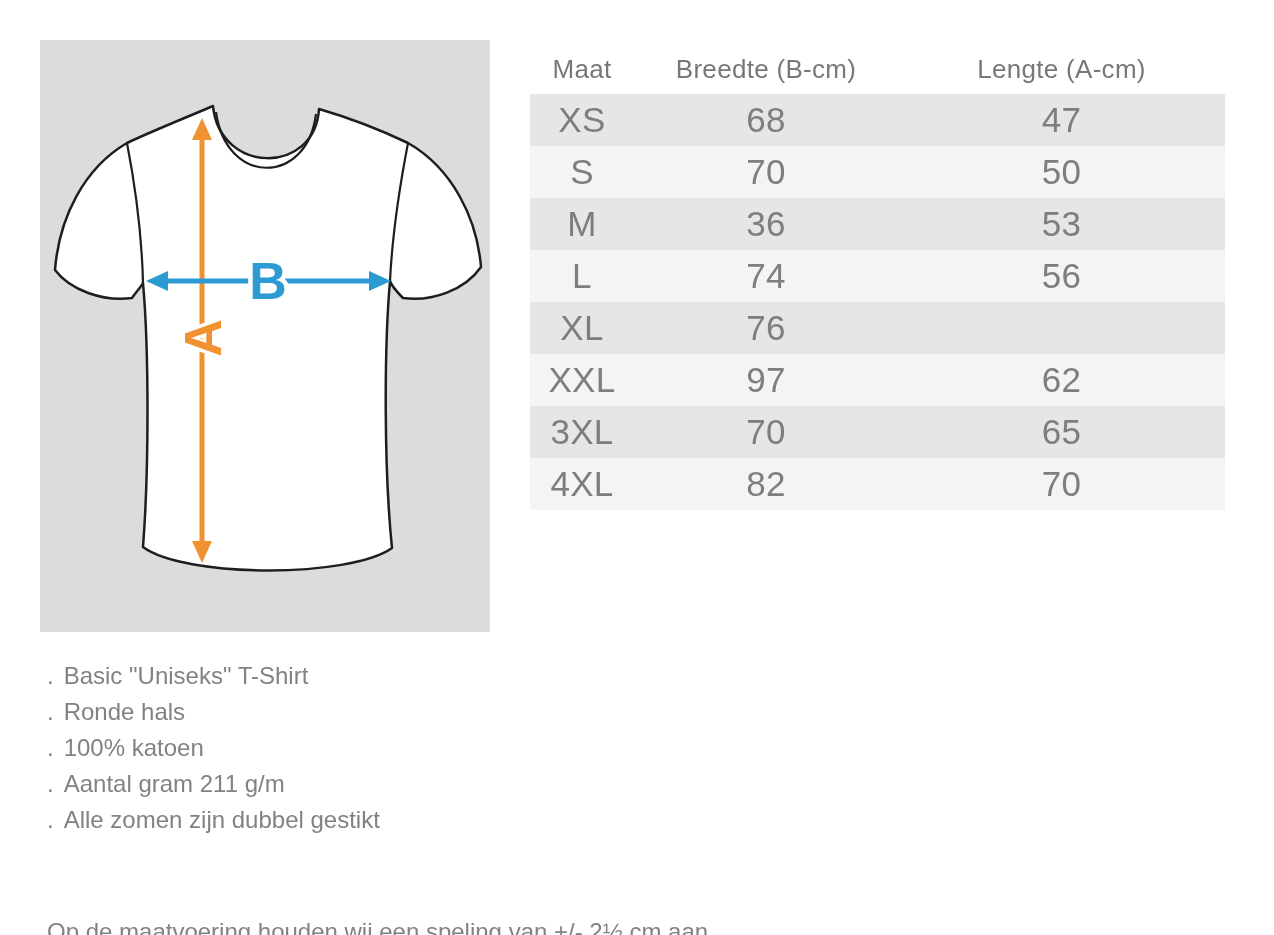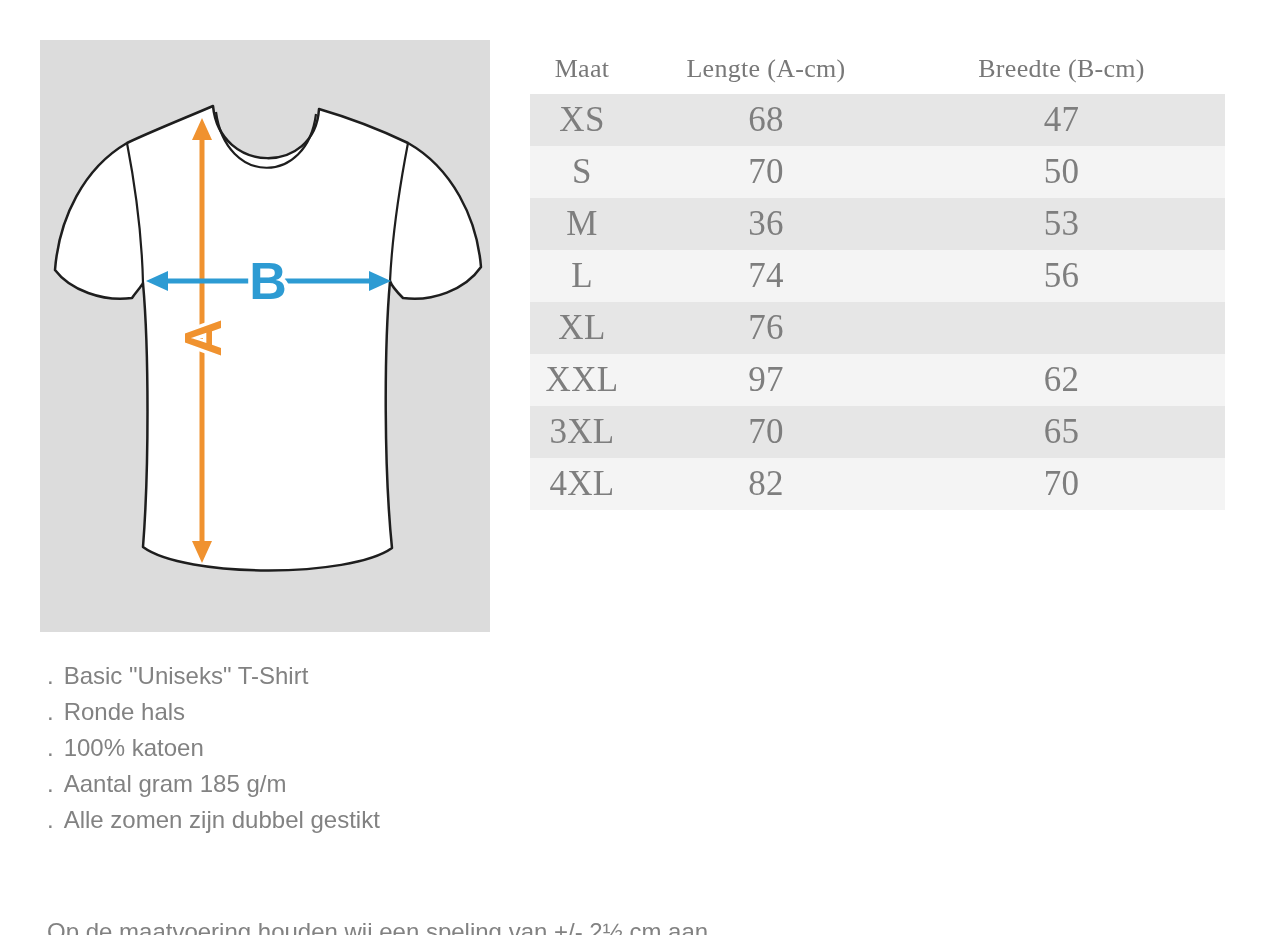--- a/index.html
+++ b/index.html
@@ -26,21 +26,20 @@
   .size-table {
     position: absolute;
     left: 530px; top: 44px;
     width: 695px;
   }
   .trow {
     display: grid;
     grid-template-columns: 104px 264px 327px;
     align-items: center;
     height: 52px;
-    font-family: Liberation Serif, serif;
   }
   .trow.thead { height: 50px; background: #ffffff; }
   .trow.dark  { background: #e6e6e6; }
   .trow.light { background: #f4f4f4; }
   .c { text-align: center; color: #7e7e7e; font-size: 35px; font-weight: 300; letter-spacing: 0.3px; }
   .thead .c { color: #787878; font-size: 26px; }
 
   
   .details {
     position: absolute;
@@ -104,22 +103,22 @@
         <polygon points="106,241 128,231 128,251" fill="#2d9bd3"></polygon>
         <polygon points="351,241 329,231 329,251" fill="#2d9bd3"></polygon>
         <text class="measure-label" x="228" y="259" text-anchor="middle" fill="#2d9bd3" stroke="#ffffff" stroke-width="9" paint-order="stroke" stroke-linejoin="round">B</text>
       </g>
     </svg>
   </div>
 
   <div class="size-table">
     <div class="trow thead">
       <div class="c">Maat</div>
+      <div class="c">Breedte (B-cm)</div>
       <div class="c">Lengte (A-cm)</div>
-      <div class="c">Breedte (B-cm)</div>
     </div>
     <div class="trow dark">
       <div class="c">XS</div>
       <div class="c">68</div>
       <div class="c">47</div>
     </div>
     <div class="trow light">
       <div class="c">S</div>
       <div class="c">70</div>
       <div class="c">50</div>
@@ -159,21 +158,21 @@
     <div class="detail-line">
       <span class="bullet">.</span><span>Basic "Uniseks" T-Shirt</span>
     </div>
     <div class="detail-line">
       <span class="bullet">.</span><span>Ronde hals</span>
     </div>
     <div class="detail-line">
       <span class="bullet">.</span><span>100% katoen</span>
     </div>
     <div class="detail-line">
-      <span class="bullet">.</span><span>Aantal gram 185 g/m</span>
+      <span class="bullet">.</span><span>Aantal gram 211 g/m</span>
     </div>
     <div class="detail-line">
       <span class="bullet">.</span><span>Alle zomen zijn dubbel gestikt</span>
     </div>
   </div>
 
   <div class="note">Op de maatvoering houden wij een speling van +/- 2½ cm aan.</div>
 
 </div>
 

